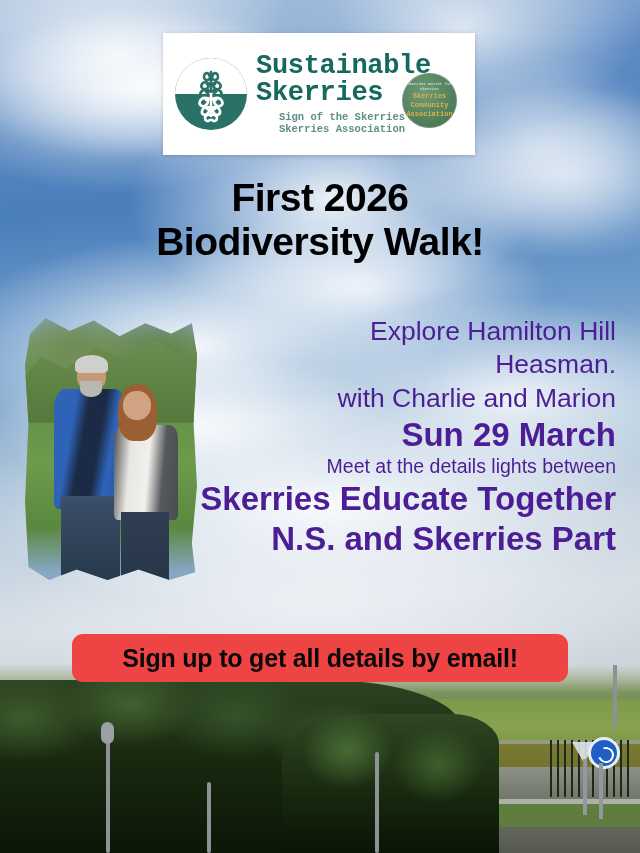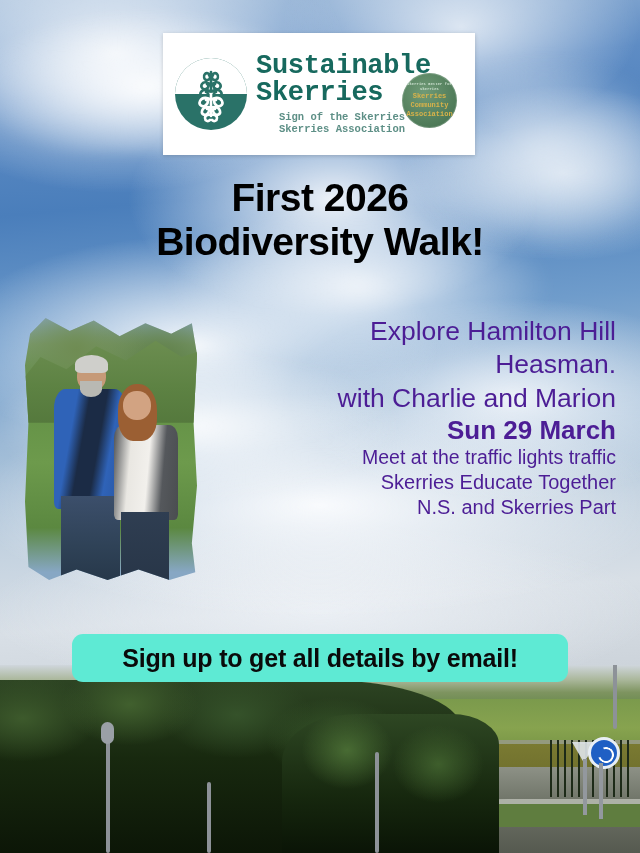--- a/index.html
+++ b/index.html
@@ -127,27 +127,27 @@
   .ph-wom-hair{position:absolute;left:54%;top:25%;width:23%;height:22%;border-radius:46% 46% 38% 38%;
     background:#9b5f33;}
   .ph-wom-body{position:absolute;left:52%;top:41%;width:37%;height:36%;border-radius:14% 14% 6% 6%;
     background:linear-gradient(95deg,#4c4f52 0%,#e9e7e2 26%,#f2f0ec 52%,#55585c 74%,#4a4d50 100%);}
   .ph-wom-legs{position:absolute;left:56%;top:74%;width:28%;height:26%;
     background:linear-gradient(180deg,#2f3e52 0%,#283648 100%);}
 
   
   .copy{position:absolute;left:200px;right:24px;top:306px;text-align:right;color:#4c1d95;margin-top:9px;}
   .c-line{font-size:26.5px;line-height:1.26;font-weight:400;}
-  .c-bold{font-size:26px;line-height:1.2;font-weight:700;}
+  .c-bold{font-size:33px;line-height:1.2;font-weight:700;}
   .c-small{font-size:19.5px;line-height:1.22;font-weight:400;}
-  .c-mid{font-size:20px;line-height:1.24;font-weight:400;}
+  .c-mid{font-size:33px;line-height:1.24;font-weight:700;}
 
   
   .cta{position:absolute;left:72px;top:634px;width:496px;height:48px;border-radius:11px;
-    background:#5eead4;display:flex;align-items:center;justify-content:center;}
+    background:#ef4444;display:flex;align-items:center;justify-content:center;}
   .cta span{color:#0a0a0a;font-weight:700;font-size:25px;letter-spacing:-.2px;}
 </style>
 </head>
 <body>
 
 <div class="poster">
 
   <div class="sky">
     <div class="sky-cloudA"></div>
     <div class="sky-cloudB"></div>
@@ -233,21 +233,21 @@
     <div class="ph-wom-legs"></div>
     <div class="ph-wom-hair"></div>
     <div class="ph-wom-head"></div>
   </div>
 
   <div class="copy">
     <div class="c-line">Explore Hamilton Hill</div>
     <div class="c-line">Heasman.</div>
     <div class="c-line">with Charlie and Marion</div>
     <div class="c-bold">Sun 29 March</div>
-    <div class="c-small">Meet at the traffic lights traffic</div>
+    <div class="c-small">Meet at the details lights between</div>
     <div class="c-mid">Skerries Educate Together</div>
     <div class="c-mid">N.S. and Skerries Part</div>
   </div>
 
   <div class="cta">
     <span>Sign up to get all details by email!</span>
   </div>
 
 </div>
 

